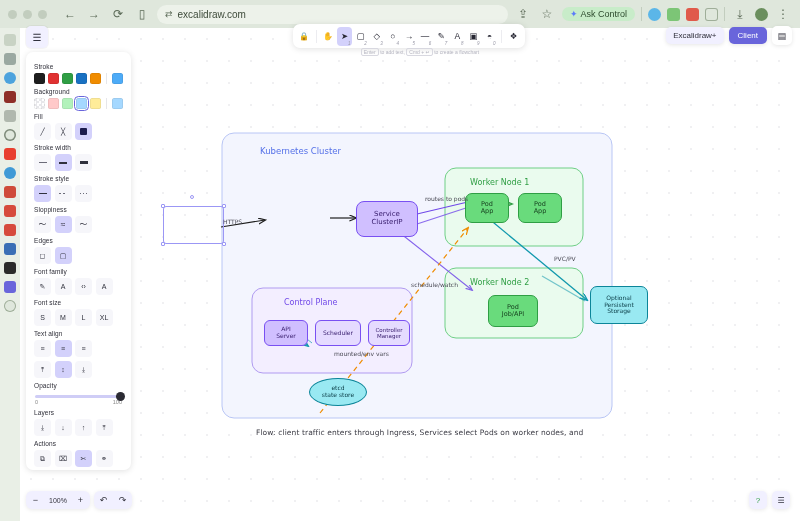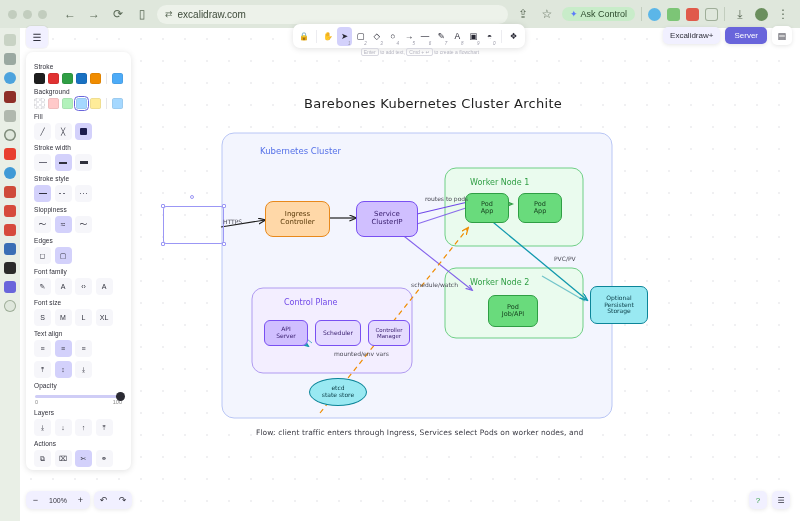--- a/index.html
+++ b/index.html
@@ -280,33 +280,30 @@
       <path d="M264,293 L292,315" stroke="#1098ad" stroke-width="1" fill="none" opacity=".7"></path>
 
       <path d="M300,385 L448,200" stroke="#f08c00" stroke-width="1.2" fill="none" stroke-dasharray="5 4" marker-end="url(#ah-orange)"></path>
 
       <text x="240" y="126" font-family="DejaVu Sans" font-size="8.5" fill="#5470e8">Kubernetes Cluster</text>
       <text x="450" y="157" font-family="DejaVu Sans" font-size="8" fill="#2f9e44">Worker Node 1</text>
       <text x="450" y="257" font-family="DejaVu Sans" font-size="8" fill="#2f9e44">Worker Node 2</text>
       <text x="264" y="277" font-family="DejaVu Sans" font-size="8" fill="#7048e8">Control Plane</text>
     </svg>
 
-    <div class="dtitle">Barebones Kubernetes Cluster Archite</div>
 
     <div class="dcaption">Flow: client traffic enters through Ingress, Services select Pods on worker nodes, and</div>
 
     <div class="sel-box" style="left:143px;top:178px;width:61px;height:38px;"></div>
     <div class="handle" style="left:141px;top:176px;"></div>
     <div class="handle" style="left:202px;top:176px;"></div>
     <div class="handle" style="left:141px;top:214px;"></div>
     <div class="handle" style="left:202px;top:214px;"></div>
     <div class="rot-handle" style="left:170px;top:167px;"></div>
 
-    <div class="node" style="left:245px;top:173px;width:65px;height:36px;background:#ffd8a8;border:1.4px solid #e8891c;border-radius:8px;font-size:7px;color:#5a3a0a;">Ingress
-Controller</div>
 
     <div class="node" style="left:336px;top:173px;width:62px;height:36px;background:#d0bfff;border:1.4px solid #7950f2;border-radius:8px;font-size:7px;color:#3b2170;">Service
 ClusterIP</div>
 
     <div class="node" style="left:445px;top:165px;width:44px;height:30px;background:#69db7c;border:1.4px solid #2f9e44;border-radius:7px;font-size:6.5px;color:#17421f;">Pod
 App</div>
 
     <div class="node" style="left:498px;top:165px;width:44px;height:30px;background:#69db7c;border:1.4px solid #2f9e44;border-radius:7px;font-size:6.5px;color:#17421f;">Pod
 App</div>
 
@@ -490,21 +487,21 @@
 
   <div class="hint">
     <span class="kbd">Enter</span>
     <span>to add text,</span>
     <span class="kbd">Cmd + ↵</span>
     <span>to create a flowchart</span>
   </div>
 
   <div class="tr">
     <span class="btn-plus">Excalidraw+</span>
-    <span class="btn-share">Server</span>
+    <span class="btn-share">Client</span>
     <span class="btn-lib">▤</span>
   </div>
 
   <div class="zoombar">
     <div class="zgroup">
       <span class="zbtn">−</span>
       <span class="zval">100%</span>
       <span class="zbtn">+</span>
     </div>
     <div class="zgroup">

